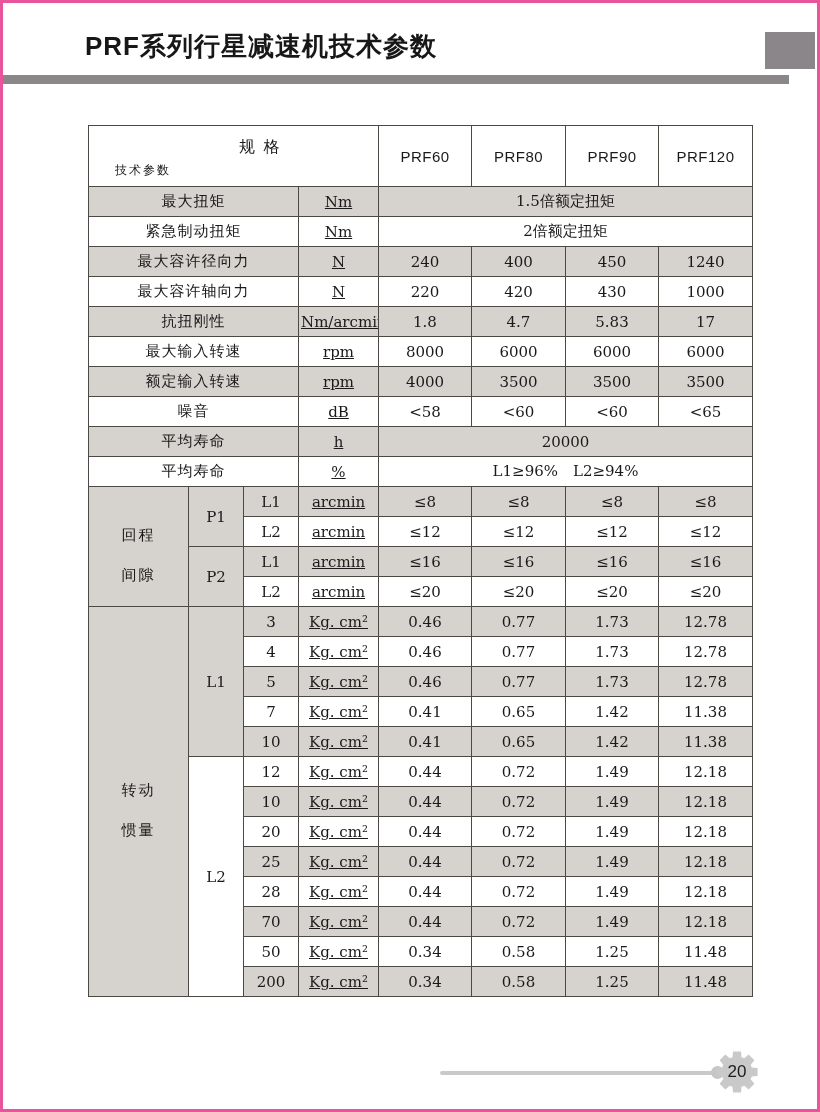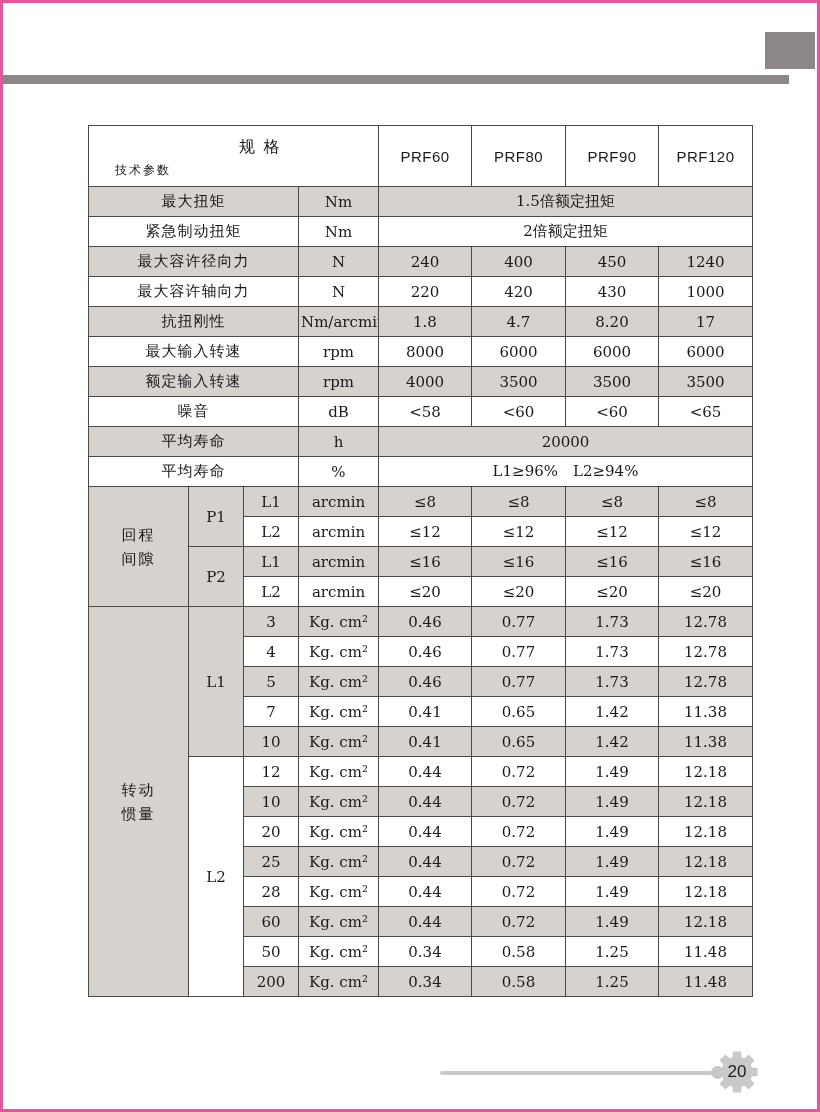--- a/index.html
+++ b/index.html
@@ -24,22 +24,22 @@
   }
   .spec td {
     border:1px solid #4c4944; text-align:center; vertical-align:middle;
     font-size:15px; height:29px; padding:0 2px; overflow:hidden; white-space:nowrap;
     background:#ffffff;
   }
   .spec tr.g td { background:#d6d2cd; }
   .spec td.wt { background:#ffffff; }
   .head-row td { height:60px; font-family:"Liberation Sans", sans-serif; font-size:15px; letter-spacing:0.5px; }
   .cn   { letter-spacing:1px; }
-  .unit { font-size:14px; }
-  .grp-line { display:block; line-height:24px; letter-spacing:2px; }
+  .unit { font-size:14px;text-decoration:underline; }
+  .grp-line { display:block; line-height:24px; letter-spacing:2px;margin-top:16px; }
 
   .diag {
     position:relative;
     background-image:linear-gradient(to bottom right,
       transparent 49.55%, #4c4944 49.55%, #4c4944 50.45%, transparent 50.45%);
   }
   .diag .top-label    { position:absolute; top:11px; left:150px; font-size:16px; letter-spacing:2px; }
   .diag .bottom-label { position:absolute; bottom:7px; left:26px; font-size:12px; letter-spacing:2px; }
 
   
@@ -51,20 +51,21 @@
     position:absolute; left:0; top:0; width:44px; height:44px;
     display:flex; align-items:center; justify-content:center;
     font-family:"Liberation Sans", sans-serif; font-size:17px; color:#1c1c1c;
   }
 </style>
 </head>
 <body>
 
 <div class="page">
 
+  <h1 class="page-title">PRF系列行星减速机技术参数</h1>
   <div class="corner-block"></div>
   <div class="title-rule"></div>
 
   <table class="spec">
     <colgroup>
       <col style="width:100px">
         <col style="width:55px">
         <col style="width:55px">
         <col style="width:80px">
       <col style="width:93px">
@@ -109,21 +110,21 @@
       <td>220</td>
       <td>420</td>
       <td>430</td>
       <td>1000</td>
     </tr>
     <tr class="g">
       <td class="cn" colspan="3">抗扭刚性</td>
       <td class="unit">Nm/arcmin</td>
       <td>1.8</td>
       <td>4.7</td>
-      <td>8.20</td>
+      <td>5.83</td>
       <td>17</td>
     </tr>
     <tr>
       <td class="cn" colspan="3">最大输入转速</td>
       <td class="unit">rpm</td>
       <td>8000</td>
       <td>6000</td>
       <td>6000</td>
       <td>6000</td>
     </tr>
@@ -273,21 +274,21 @@
     </tr>
     <tr>
       <td>28</td>
       <td class="unit">Kg. cm²</td>
       <td>0.44</td>
       <td>0.72</td>
       <td>1.49</td>
       <td>12.18</td>
     </tr>
     <tr class="g">
-      <td>60</td>
+      <td>70</td>
       <td class="unit">Kg. cm²</td>
       <td>0.44</td>
       <td>0.72</td>
       <td>1.49</td>
       <td>12.18</td>
     </tr>
     <tr>
       <td>50</td>
       <td class="unit">Kg. cm²</td>
       <td>0.34</td>

